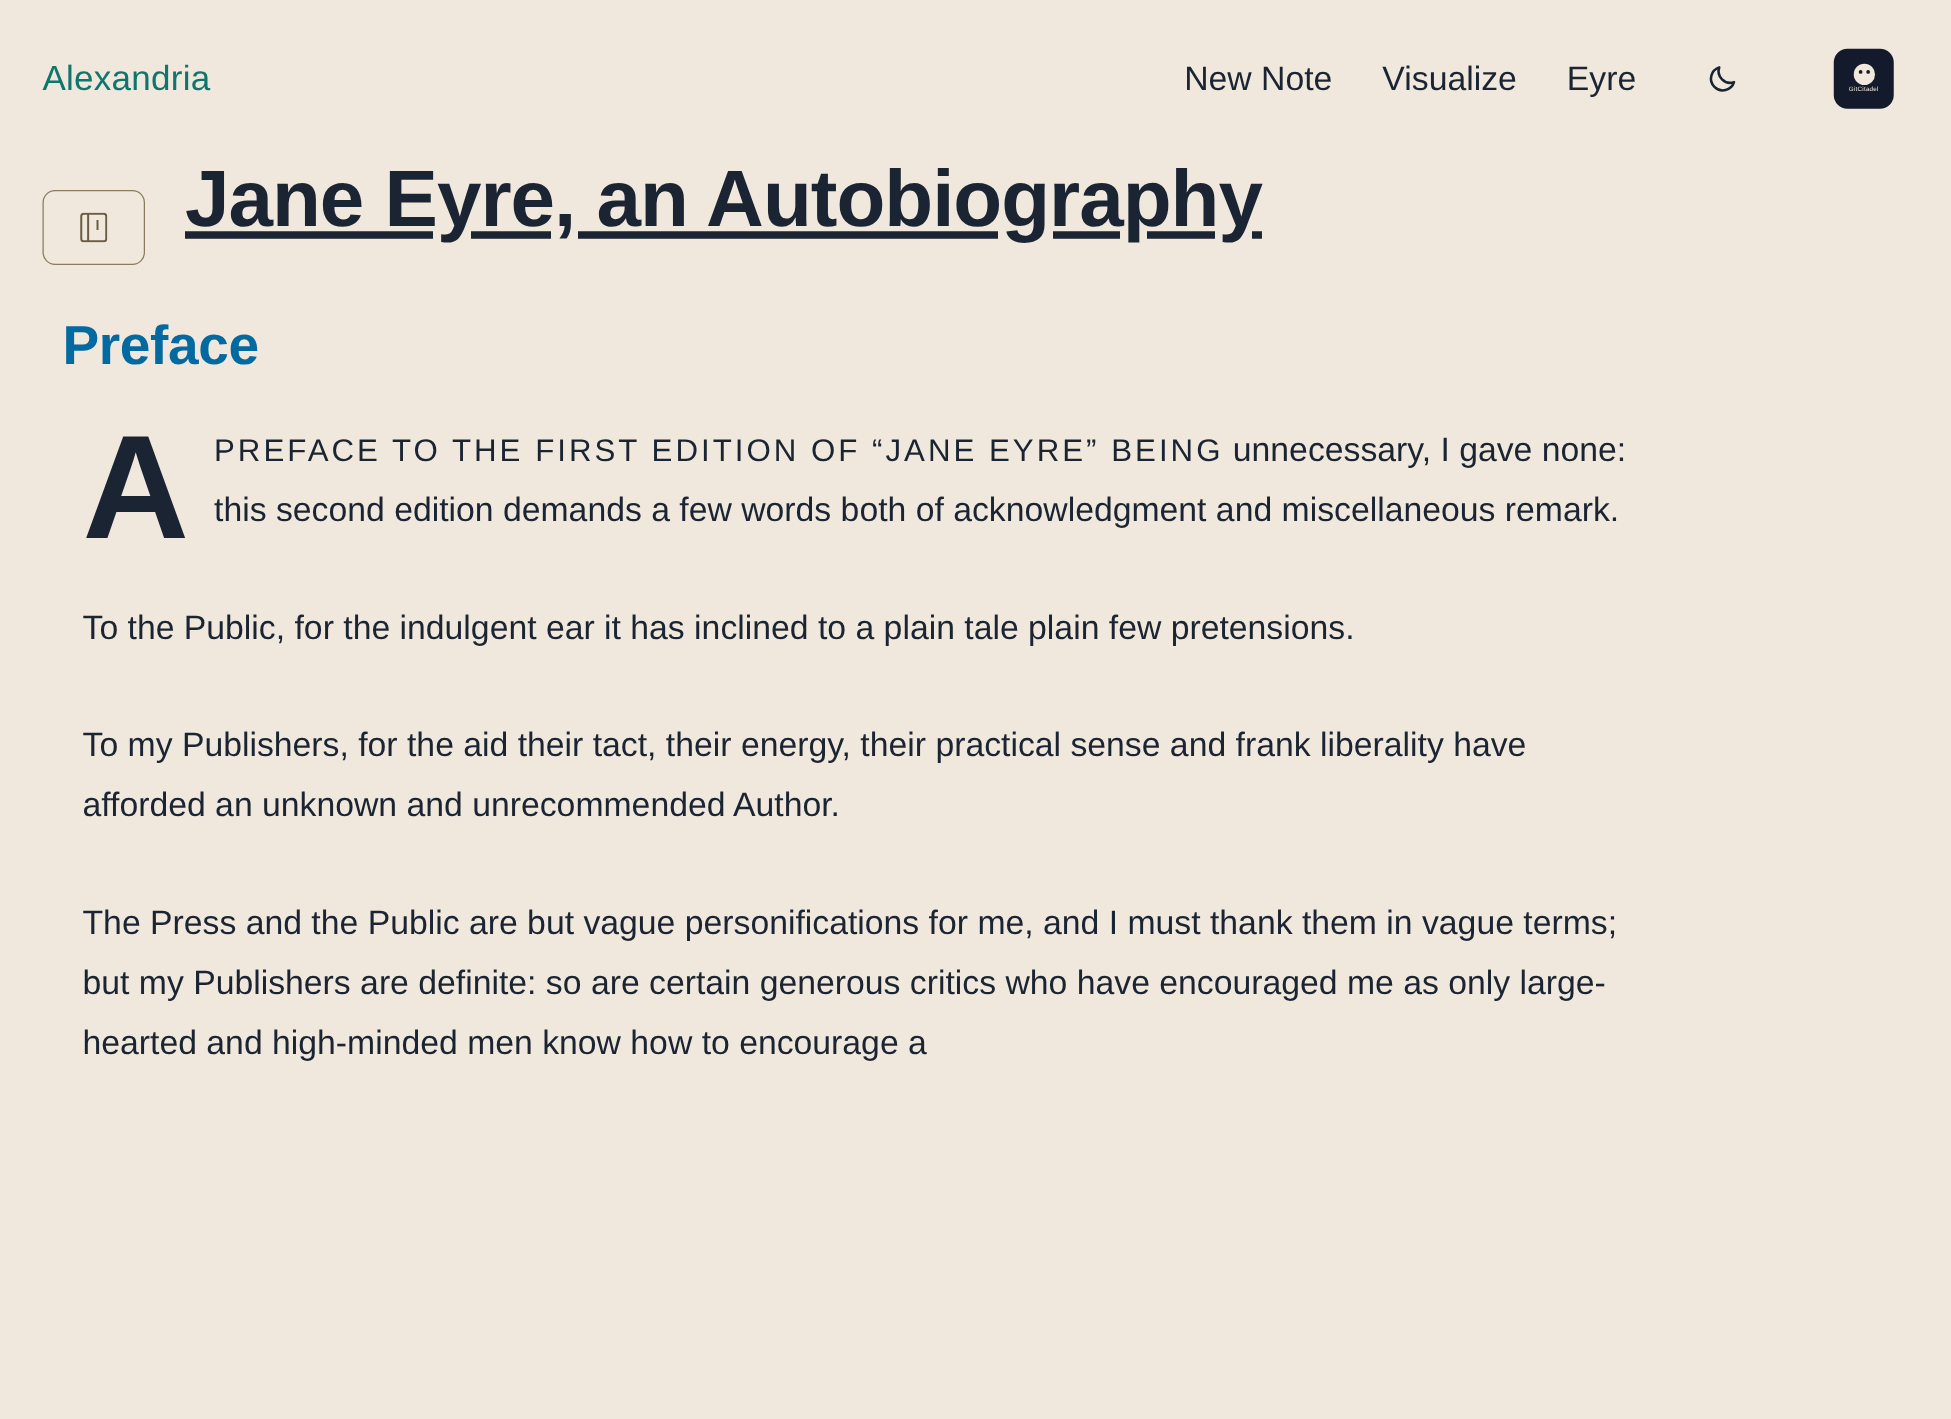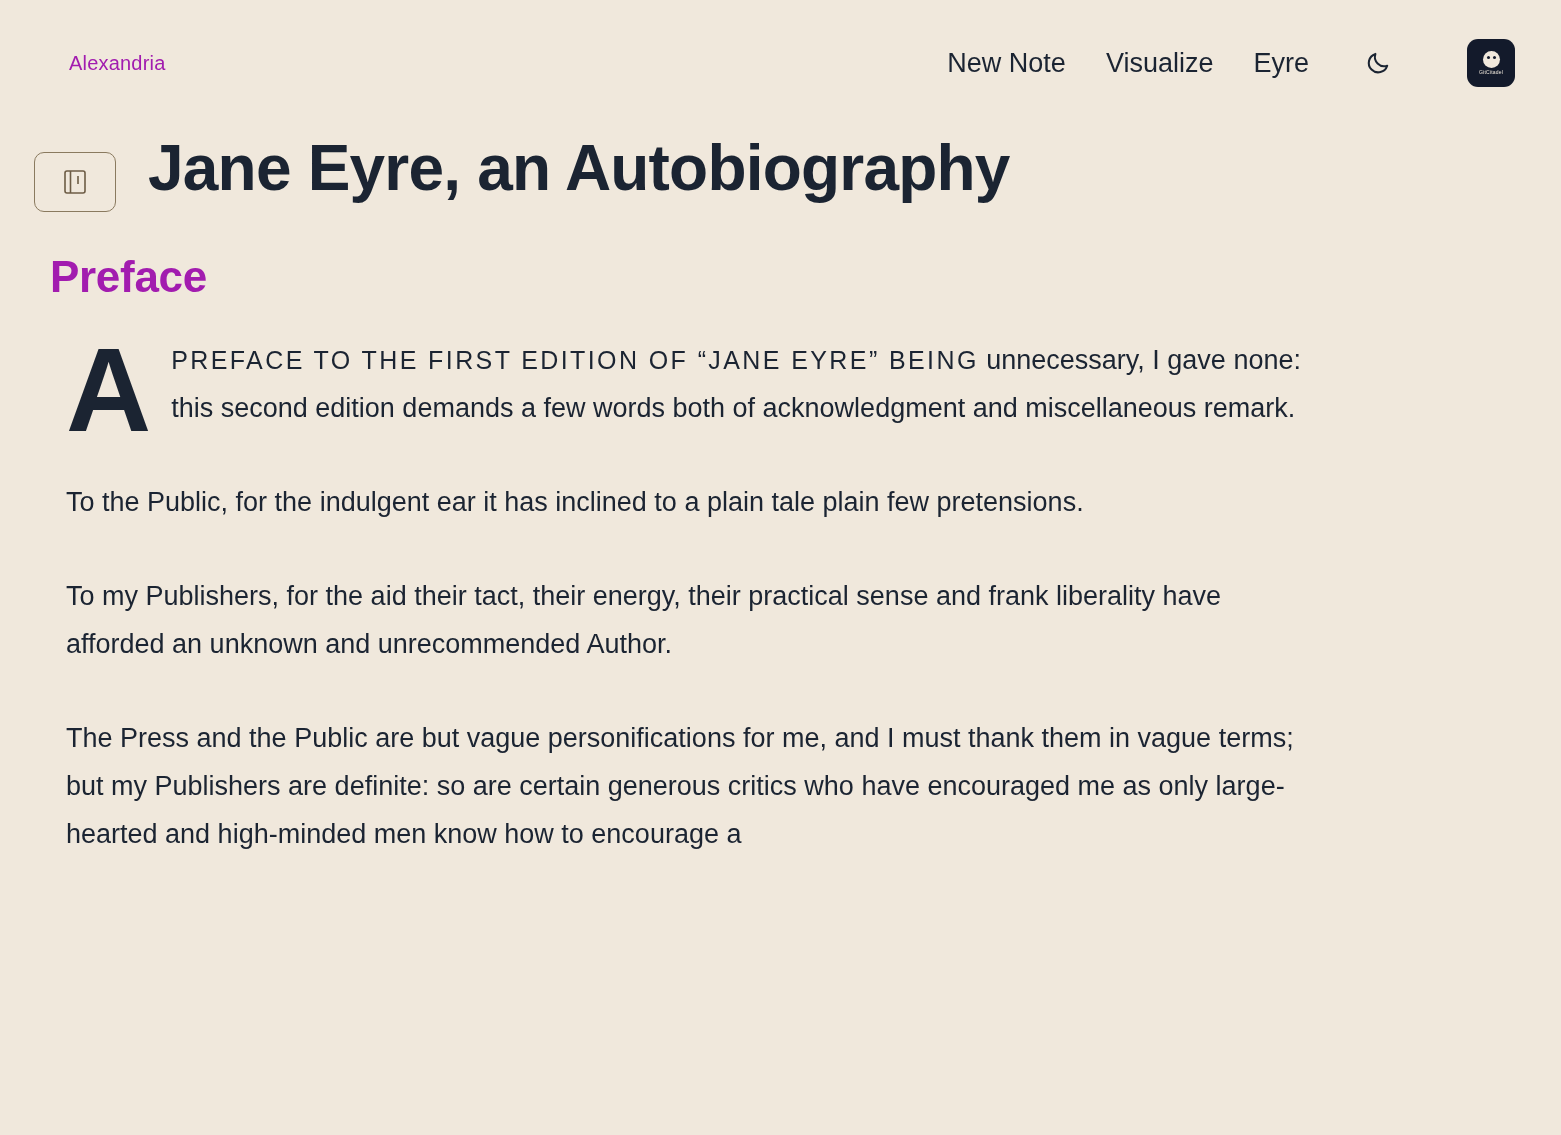--- a/index.html
+++ b/index.html
@@ -17,27 +17,26 @@
 
   
   .site-header {
     height: 126px;
     display: flex;
     align-items: center;
     padding: 0 46px 0 34px;
     box-sizing: border-box;
   }
   .brand {
-    font-size: 20px;
+    font-size: 28px;
     font-weight: 400;
-    color: #a21caf;
+    color: #0f766e;
     letter-spacing: 0.2px;
     line-height: 1;
     cursor: pointer;
-    margin-left: 35px;
   }
   .nav {
     margin-left: auto;
     display: flex;
     align-items: center;
     gap: 40px;
   }
   .nav-link {
     font-size: 27px;
     color: #1b2432;
@@ -99,22 +98,23 @@
     font-family: "Liberation Sans", sans-serif;
   }
 
   
   .doc {
     padding: 0 40px 0 34px;
     box-sizing: border-box;
   }
   .title-row {
     display: flex;
-    align-items: center;
+    align-items: flex-start;
     gap: 32px;
+    text-decoration: underline;
   }
   .book-chip {
     width: 80px;
     height: 58px;
     border: 1.5px solid #8a7a5f;
     border-radius: 10px;
     display: flex;
     align-items: center;
     justify-content: center;
     flex: 0 0 auto;
@@ -132,21 +132,21 @@
     font-weight: 700;
     letter-spacing: -0.8px;
     line-height: 1.05;
     margin: 0;
     color: #1b2432;
   }
   .doc-subtitle {
     font-size: 44px;
     font-weight: 700;
     margin: 40px 0 0 16px;
-    color: #a21caf;
+    color: #0369a1;
     letter-spacing: -0.3px;
   }
   .body-col {
     margin: 34px 0 0 32px;
     max-width: 1260px;
   }
   .dropcap-para {
     position: relative;
     font-size: 27px;
     line-height: 1.78;

